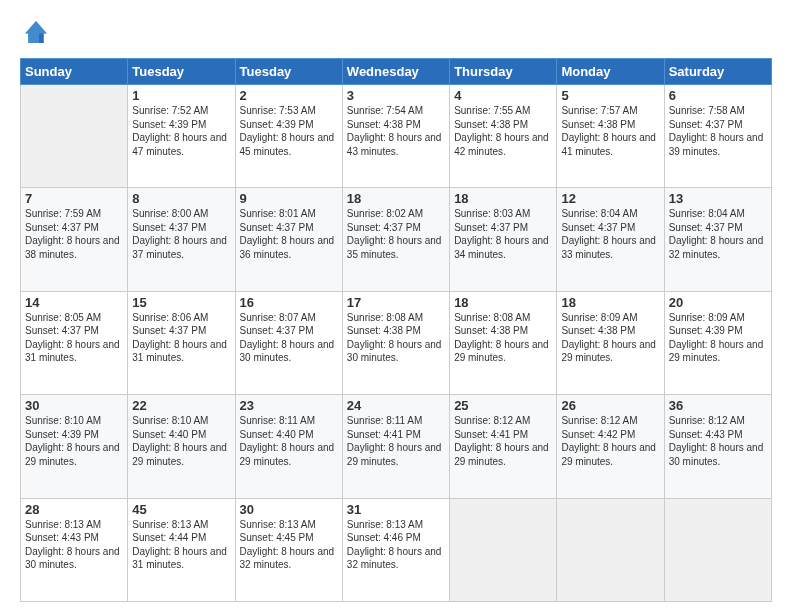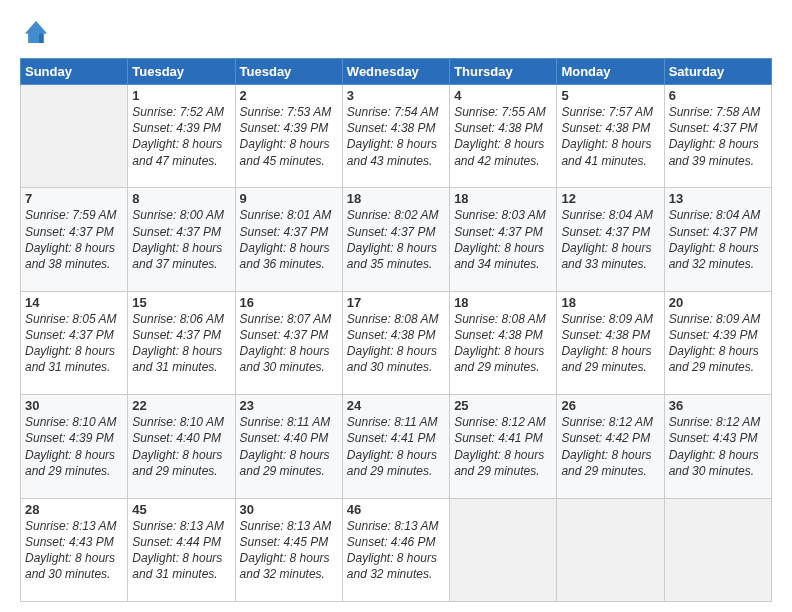--- a/index.html
+++ b/index.html
@@ -79,24 +79,23 @@
     .calendar-table tr:nth-child(even) td {
       background: #f7f8fa;
     }
     .day-number {
       font-size: 13px;
       font-weight: bold;
       display: block;
       margin-bottom: 1px;
     }
     .cell-text {
-      font-size: 12px;
+      font-size: 10px;
       line-height: 1.35;
       color: #333;
-      font-style: italic;
     }
     .empty-cell {
       background: #f0f0f0 !important;
     }
   </style>
 </head>
 <body>
 
 <div class="page">
   <div class="header">
@@ -257,21 +256,21 @@
           </td>
           <td>
             <span class="day-number">45</span>
 <div class="cell-text">Sunrise: 8:13 AM<br>Sunset: 4:44 PM<br>Daylight: 8 hours and 31 minutes.</div>
           </td>
           <td>
             <span class="day-number">30</span>
 <div class="cell-text">Sunrise: 8:13 AM<br>Sunset: 4:45 PM<br>Daylight: 8 hours and 32 minutes.</div>
           </td>
           <td>
-            <span class="day-number">46</span>
+            <span class="day-number">31</span>
 <div class="cell-text">Sunrise: 8:13 AM<br>Sunset: 4:46 PM<br>Daylight: 8 hours and 32 minutes.</div>
           </td>
           <td class="empty-cell"></td>
           <td class="empty-cell"></td>
           <td class="empty-cell"></td>
         </tr>
       </tbody>
   </table>
 </div>
 

